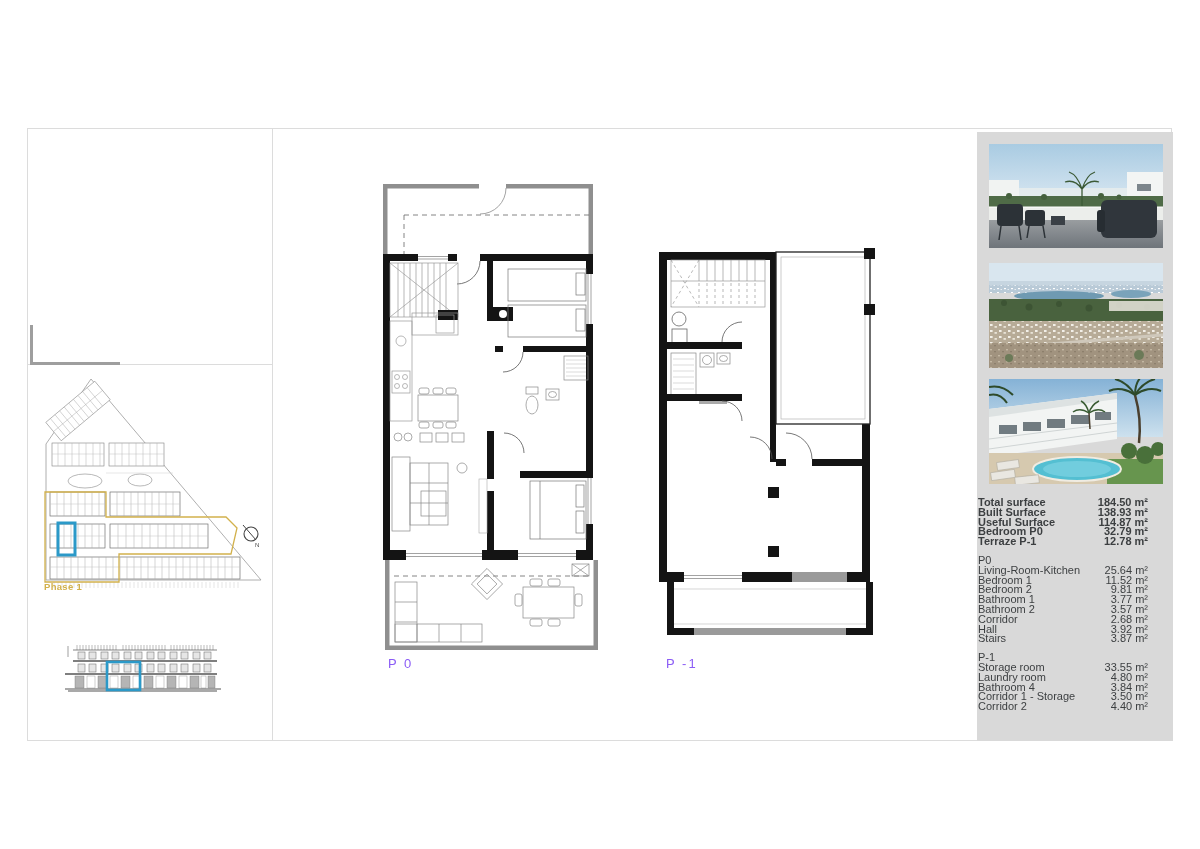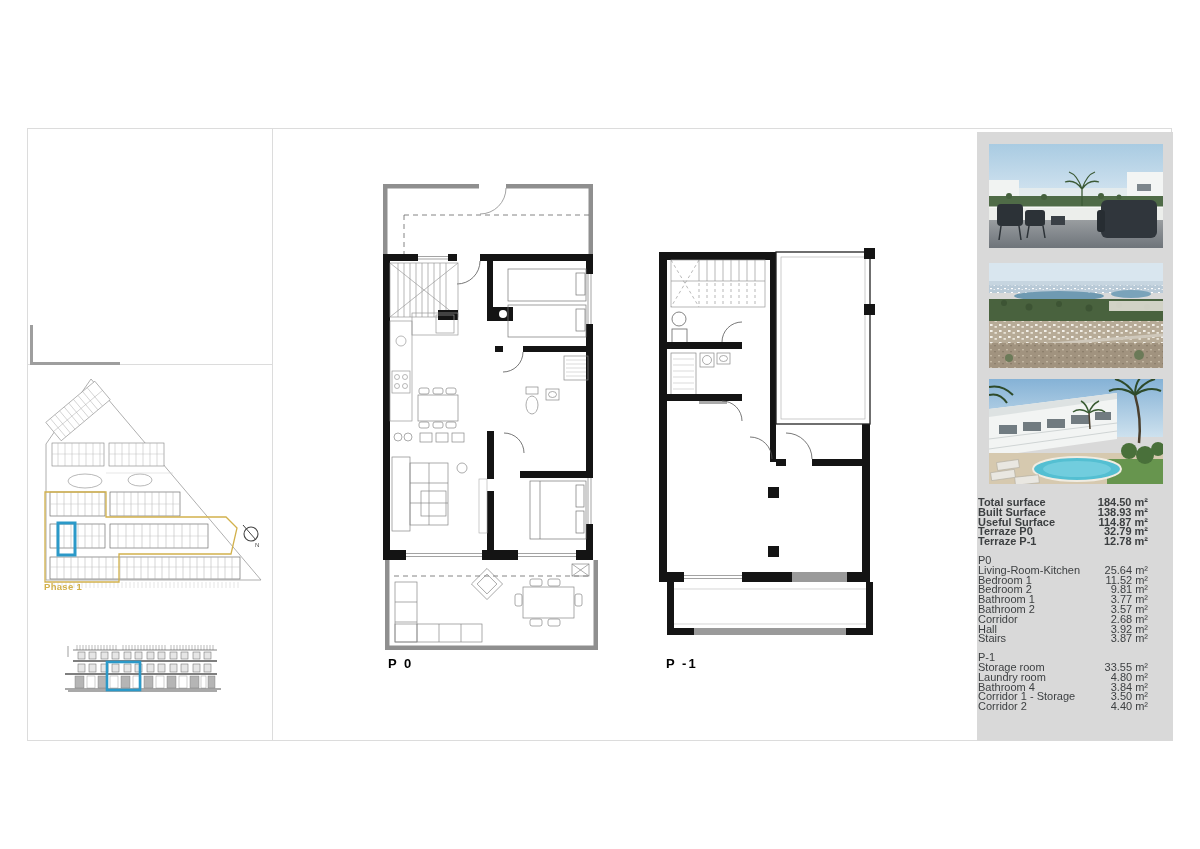--- a/index.html
+++ b/index.html
@@ -7,21 +7,21 @@
           font-family:"Liberation Sans",sans-serif;color:#3c3f41;}
   .page{position:absolute;left:27px;top:128px;width:1145px;height:613px;
         border:1px solid #dcdcdc;background:#fff;box-sizing:border-box;}
   .v-divider{position:absolute;left:244px;top:0;width:1px;height:611px;background:#dcdcdc;}
   .tl-box-bottom{position:absolute;left:0;top:235px;width:244px;height:1px;background:#dcdcdc;}
   .thick-l-v{position:absolute;left:2px;top:196px;width:3px;height:40px;background:#9e9e9e;}
   .thick-l-h{position:absolute;left:2px;top:233px;width:90px;height:3px;background:#9e9e9e;}
   .abs{position:absolute;}
   .phase-label{position:absolute;left:16px;top:452px;font-size:9.5px;font-weight:600;
                letter-spacing:.3px;color:#d2b14c;text-align:center;}
-  .plan-label{position:absolute;top:527px;font-size:13px;font-weight:700;letter-spacing:2px;color:#000000;}
+  .plan-label{position:absolute;top:527px;font-size:13px;font-weight:400;letter-spacing:2px;color:#8b5cf6;}
   .panel{position:absolute;left:949px;top:3px;width:196px;height:609px;background:#d9d9d9;}
   .photo{position:absolute;left:12px;width:174px;overflow:hidden;}
   .photo svg{display:block;}
   .stable{position:absolute;left:1px;top:366px;width:170px;font-size:11px;line-height:9.8px;color:#3c3f41;}
   .trow{display:flex;justify-content:space-between;}
   .trow .v{text-align:right;white-space:nowrap;}
   .semi{font-weight:700;}
   .blk-gap1{}
   .blk-gap2{margin-top:9px;}
   .blk-gap3{margin-top:9px;}
@@ -508,21 +508,21 @@
         <div class="blk-gap1">
           <div class="trow semi">
             <span>Built Surface</span>
             <span class="v">138.93 m²</span>
           </div>
           <div class="trow semi">
             <span>Useful Surface</span>
             <span class="v">114.87 m²</span>
           </div>
           <div class="trow semi">
-            <span>Terraze P0</span>
+            <span>Bedroom P0</span>
             <span class="v">32.79 m²</span>
           </div>
           <div class="trow semi">
             <span>Terraze P-1</span>
             <span class="v">12.78 m²</span>
           </div>
         </div>
 
         <div class="blk-gap2">
           <div class="trow">

